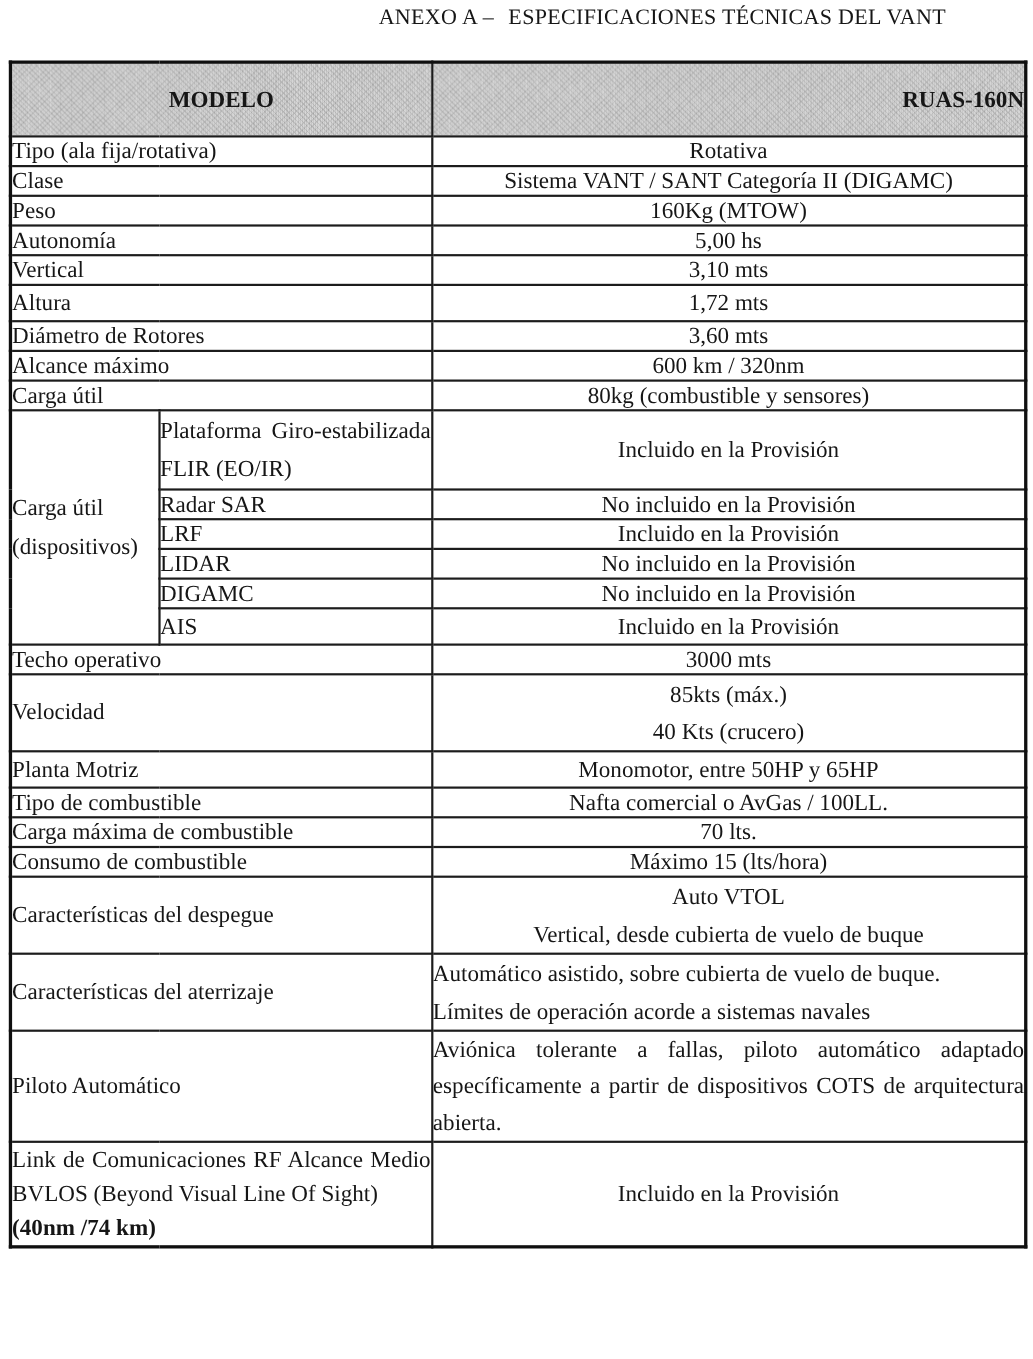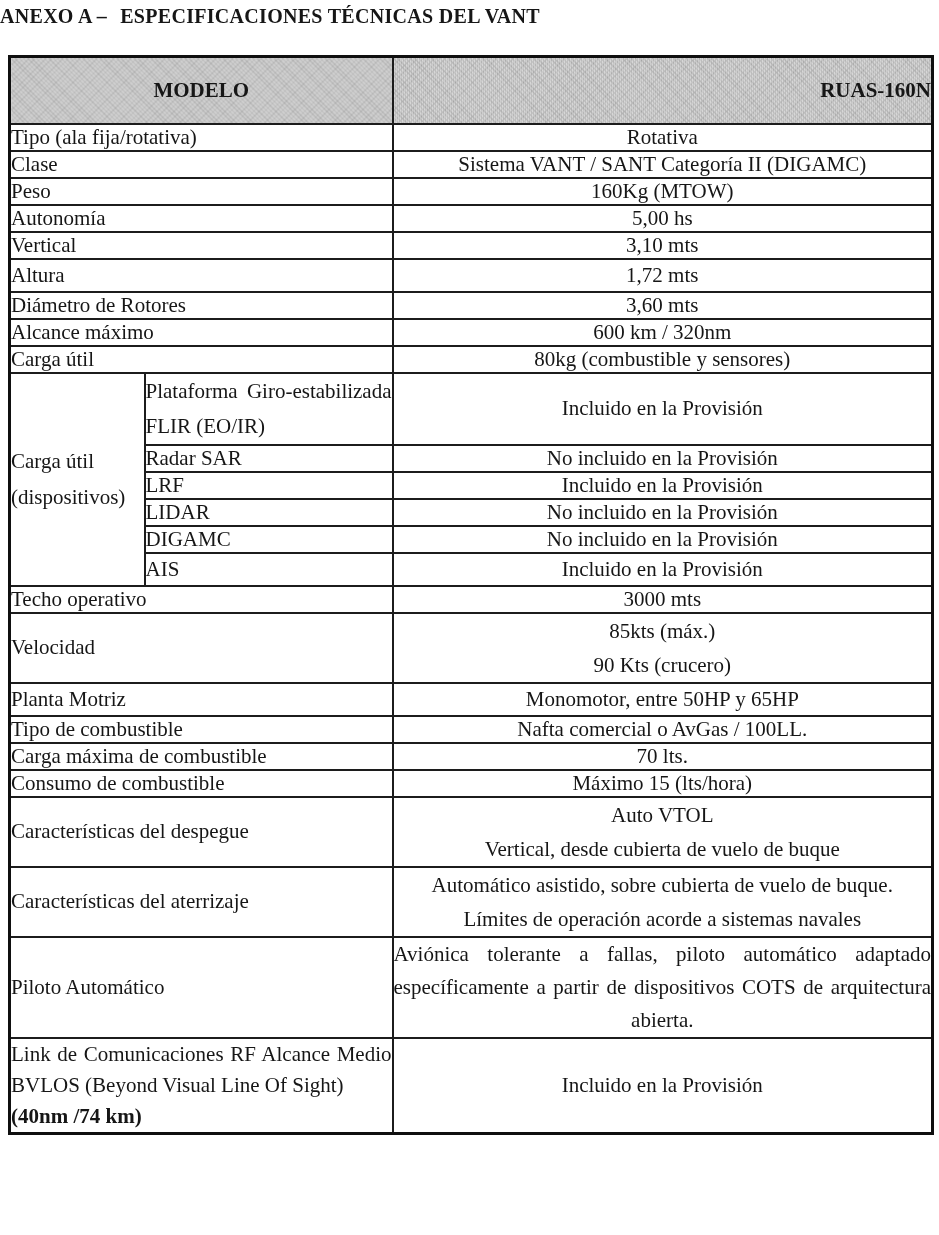--- a/index.html
+++ b/index.html
@@ -13,22 +13,22 @@
     overflow: hidden;
     position: relative;
     font-family: "Liberation Serif", "DejaVu Serif", serif;
     color: #161616;
   }
   .page-title {
     position: absolute;
     top: 5px;
     left: 0;
     width: 860px;
-    text-align: left;
-    font-weight: bold;
+    text-align: right;
+    font-weight: normal;
     font-size: 20px;
     letter-spacing: 0.3px;
     white-space: nowrap;
   }
   .page-title .title-gap { display: inline-block; width: 13px; }
 
   table.spec {
     position: absolute;
     left: 8px;
     top: 55px;
@@ -79,33 +79,33 @@
     text-align: left;
     padding-left: 10px;
     padding-right: 8px;
   }
   td.dev-name div { line-height: 35px; }
   .jline { text-align: justify; text-align-last: justify; }
 
   td.val-2l div { line-height: 34px; }
 
   td.val-left {
-    text-align: center;
+    text-align: left;
     padding-left: 10px;
     padding-right: 10px;
     margin-left: 47px;
   }
   td.val-left div { line-height: 34px; }
 
   td.val-par {
     text-align: left;
     vertical-align: top;
     padding: 4px 13px 0 13px;
   }
-  td.val-par div { line-height: 33px; text-align: center; }
+  td.val-par div { line-height: 33px; }
 
   td.link-label {
     vertical-align: top;
     padding: 5px 10px 0 13px;
     text-align: left;
   }
   td.link-label div { line-height: 31px; }
   td.link-label .bold-line { font-weight: bold; }
 </style>
 </head>
@@ -197,21 +197,21 @@
     </tr>
 
     <tr class="h34">
       <td class="lbl" colspan="2">Techo operativo</td>
       <td class="val">3000 mts</td>
     </tr>
     <tr class="h68">
       <td class="lbl" colspan="2">Velocidad</td>
       <td class="val val-2l">
         <div>85kts (máx.)</div>
-        <div>90 Kts (crucero)</div>
+        <div>40 Kts (crucero)</div>
       </td>
     </tr>
     <tr class="h33">
       <td class="lbl" colspan="2">Planta Motriz</td>
       <td class="val">Monomotor, entre 50HP y 65HP</td>
     </tr>
     <tr class="h34">
       <td class="lbl" colspan="2">Tipo de combustible</td>
       <td class="val">Nafta comercial o AvGas / 100LL.</td>
     </tr>

